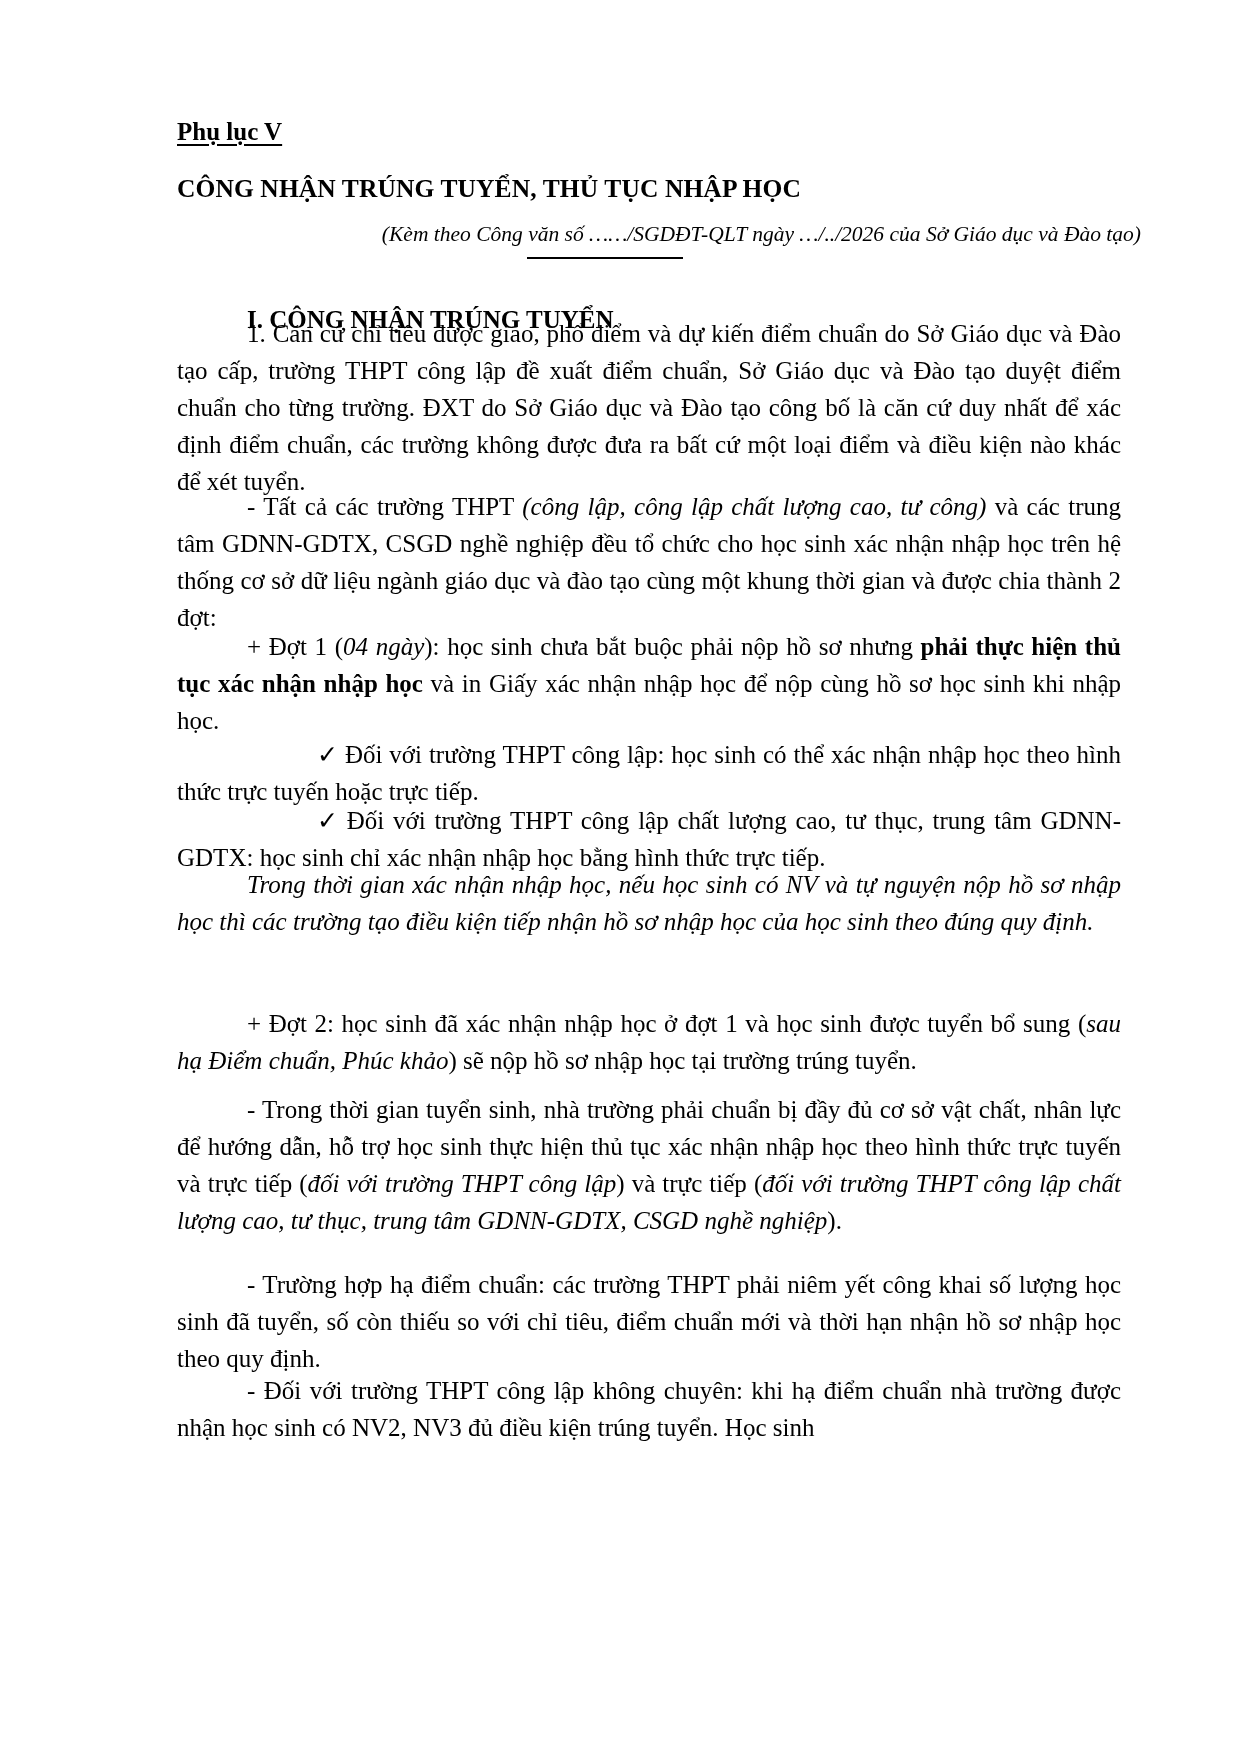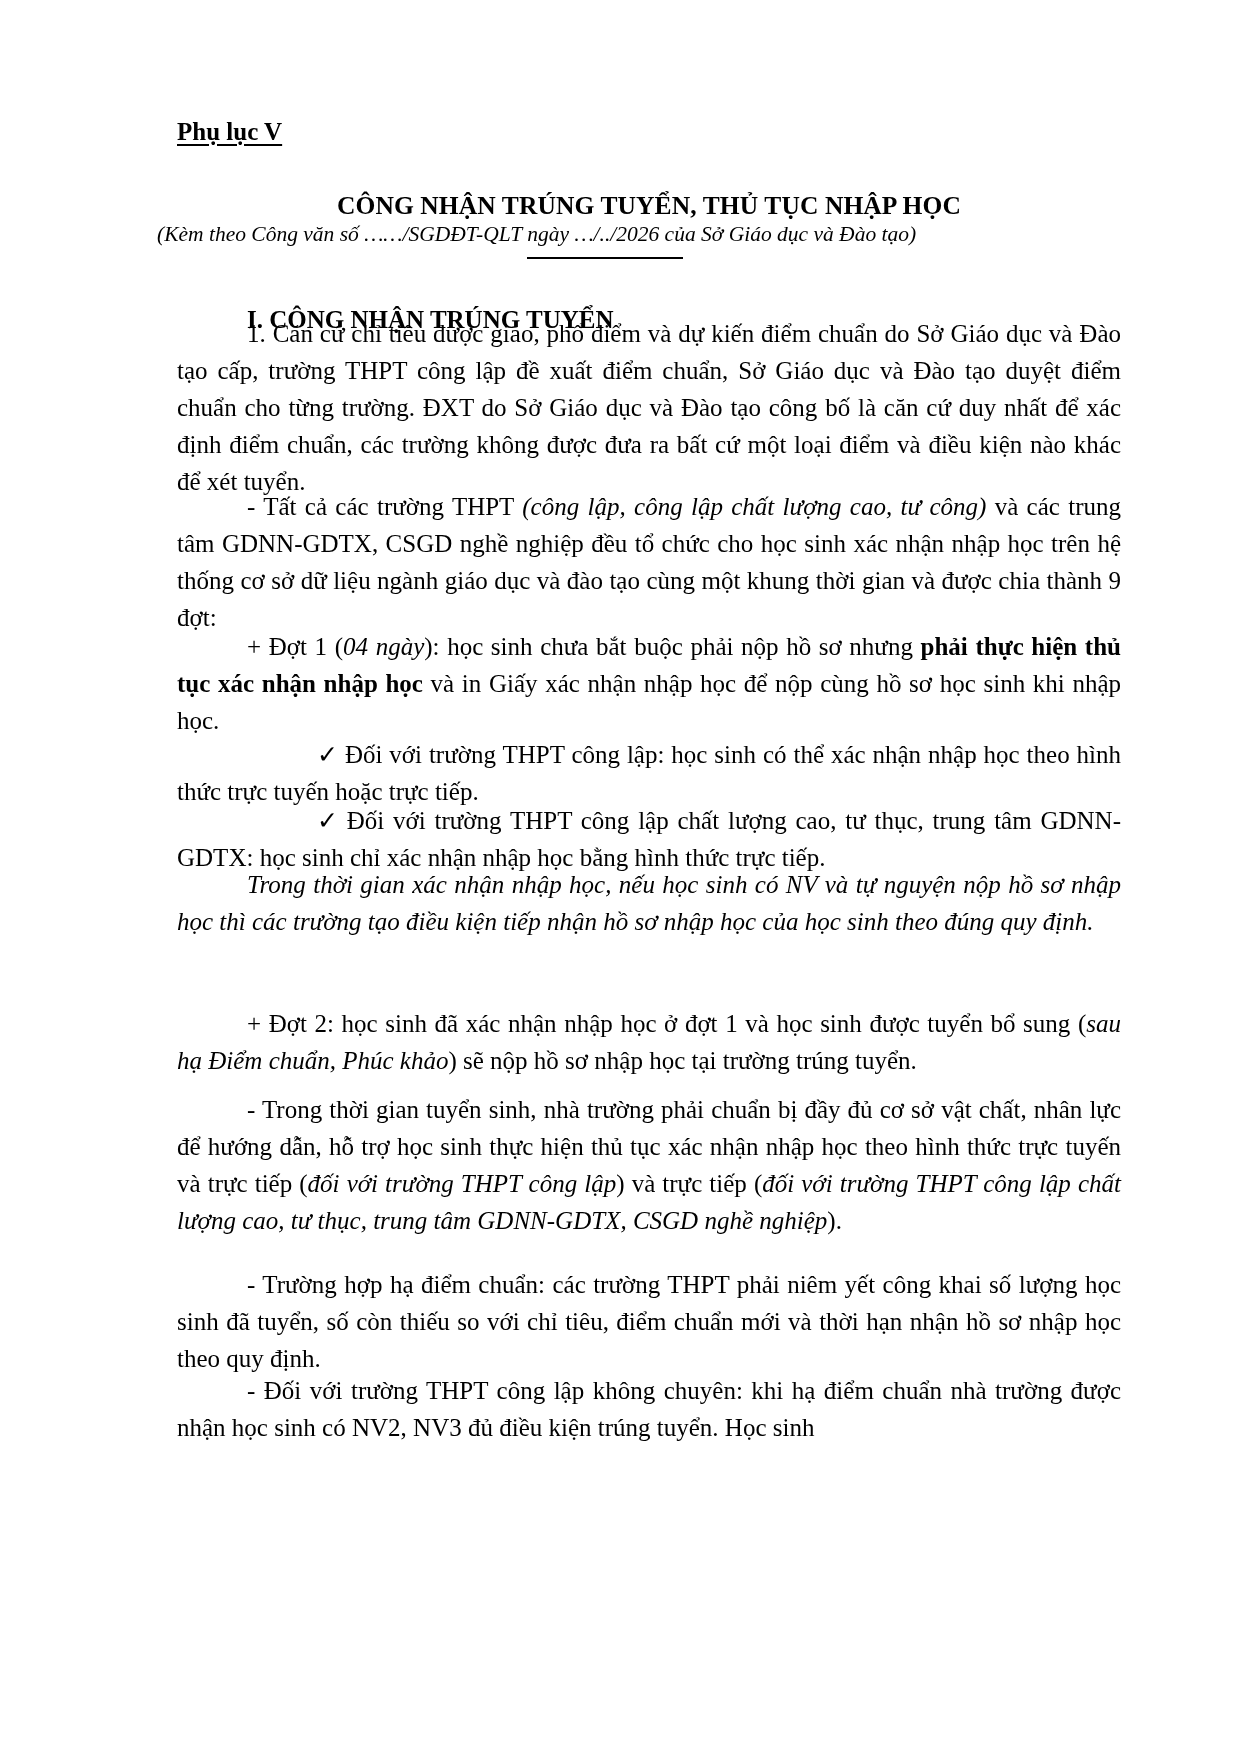--- a/index.html
+++ b/index.html
@@ -1,23 +1,23 @@
 <!DOCTYPE html>
 <html><head>
 <meta charset="utf-8">
 <style>
   html, body { margin: 0; padding: 0; background: #ffffff; }
   body { width: 1241px; height: 1755px; position: relative; overflow: hidden;
          font-family: "Liberation Serif", "DejaVu Serif", serif; color: #000; }
   .page { position: absolute; left: 177px; top: 0; width: 944px; }
   .appendix-title { position: absolute; top: 118px; left: 0; width: 944px; text-align: left;
          font-weight: bold; font-size: 25px; text-decoration: underline; text-underline-offset: 4px; }
-  .main-title { position: absolute; top: 174px; left: 0; width: 944px; text-align: center;
-         font-weight: bold; font-size: 25.5px; letter-spacing: 0.1px; margin-top: 17px; }
-  .subtitle { position: absolute; top: 222px; left: -20px; width: 984px; text-align: left;
+  .main-title { position: absolute; top: 174px; left: 0; width: 944px; 
+         font-weight: bold; font-size: 25.5px; letter-spacing: 0.1px; }
+  .subtitle { position: absolute; top: 222px; left: -20px; width: 984px; text-align: right;
          font-style: italic; font-size: 21.5px; }
   .rule { position: absolute; top: 257px; left: 350px; width: 156px; height: 0; border-top: 2px solid #000; }
   .section { position: absolute; top: 306px; left: 70px; font-weight: bold; font-size: 25px; }
   .para { position: absolute; left: 0; width: 944px; font-size: 25px; line-height: 37px;
          text-align: justify; text-align-last: left; }
   .indent { text-indent: 70px; }
   .check { display: inline-block; }
 </style>
 </head>
 <body>
@@ -27,21 +27,21 @@
   <div class="main-title">CÔNG NHẬN TRÚNG TUYỂN, THỦ TỤC NHẬP HỌC</div>
   <div class="subtitle">(Kèm theo Công văn số ……/SGDĐT-QLT ngày …/../2026 của Sở Giáo dục và Đào tạo)</div>
   <div class="rule"></div>
 
   <div class="section">I. CÔNG NHẬN TRÚNG TUYỂN</div>
 
   <div class="para indent" style="top:315px">
     <span>1. Căn cứ chỉ tiêu được giao, phổ điểm và dự kiến điểm chuẩn do Sở Giáo dục và Đào tạo cấp, trường THPT công lập đề xuất điểm chuẩn, Sở Giáo dục và Đào tạo duyệt điểm chuẩn cho từng trường. ĐXT do Sở Giáo dục và Đào tạo công bố là căn cứ duy nhất để xác định điểm chuẩn, các trường không được đưa ra bất cứ một loại điểm và điều kiện nào khác để xét tuyển.</span>
   </div>
 
-  <div class="para indent" style="top:488px"><span>- Tất cả các trường THPT </span><i>(công lập, công lập chất lượng cao, tư công)</i><span> và các trung tâm GDNN-GDTX, CSGD nghề nghiệp đều tổ chức cho học sinh xác nhận nhập học trên hệ thống cơ sở dữ liệu ngành giáo dục và đào tạo cùng một khung thời gian và được chia thành 9 đợt:</span></div>
+  <div class="para indent" style="top:488px"><span>- Tất cả các trường THPT </span><i>(công lập, công lập chất lượng cao, tư công)</i><span> và các trung tâm GDNN-GDTX, CSGD nghề nghiệp đều tổ chức cho học sinh xác nhận nhập học trên hệ thống cơ sở dữ liệu ngành giáo dục và đào tạo cùng một khung thời gian và được chia thành 2 đợt:</span></div>
 
   <div class="para indent" style="top:628px"><span>+ Đợt 1 (</span><i>04 ngày</i><span>): học sinh chưa bắt buộc phải nộp hồ sơ nhưng </span><b>phải thực hiện thủ tục xác nhận nhập học</b><span> và in Giấy xác nhận nhập học để nộp cùng hồ sơ học sinh khi nhập học.</span></div>
 
   <div class="para indent" style="top:736px"><span class="check">✓</span><span> Đối với trường THPT công lập: học sinh có thể xác nhận nhập học theo hình thức trực tuyến hoặc trực tiếp.</span></div>
 
   <div class="para indent" style="top:802px"><span class="check">✓</span><span> Đối với trường THPT công lập chất lượng cao, tư thục, trung tâm GDNN-GDTX: học sinh chỉ xác nhận nhập học bằng hình thức trực tiếp.</span></div>
 
   <div class="para indent" style="top:866px; font-style:italic">
     <span>Trong thời gian xác nhận nhập học, nếu học sinh có NV và tự nguyện nộp hồ sơ nhập học thì các trường tạo điều kiện tiếp nhận hồ sơ nhập học của học sinh theo đúng quy định.</span>
   </div>

